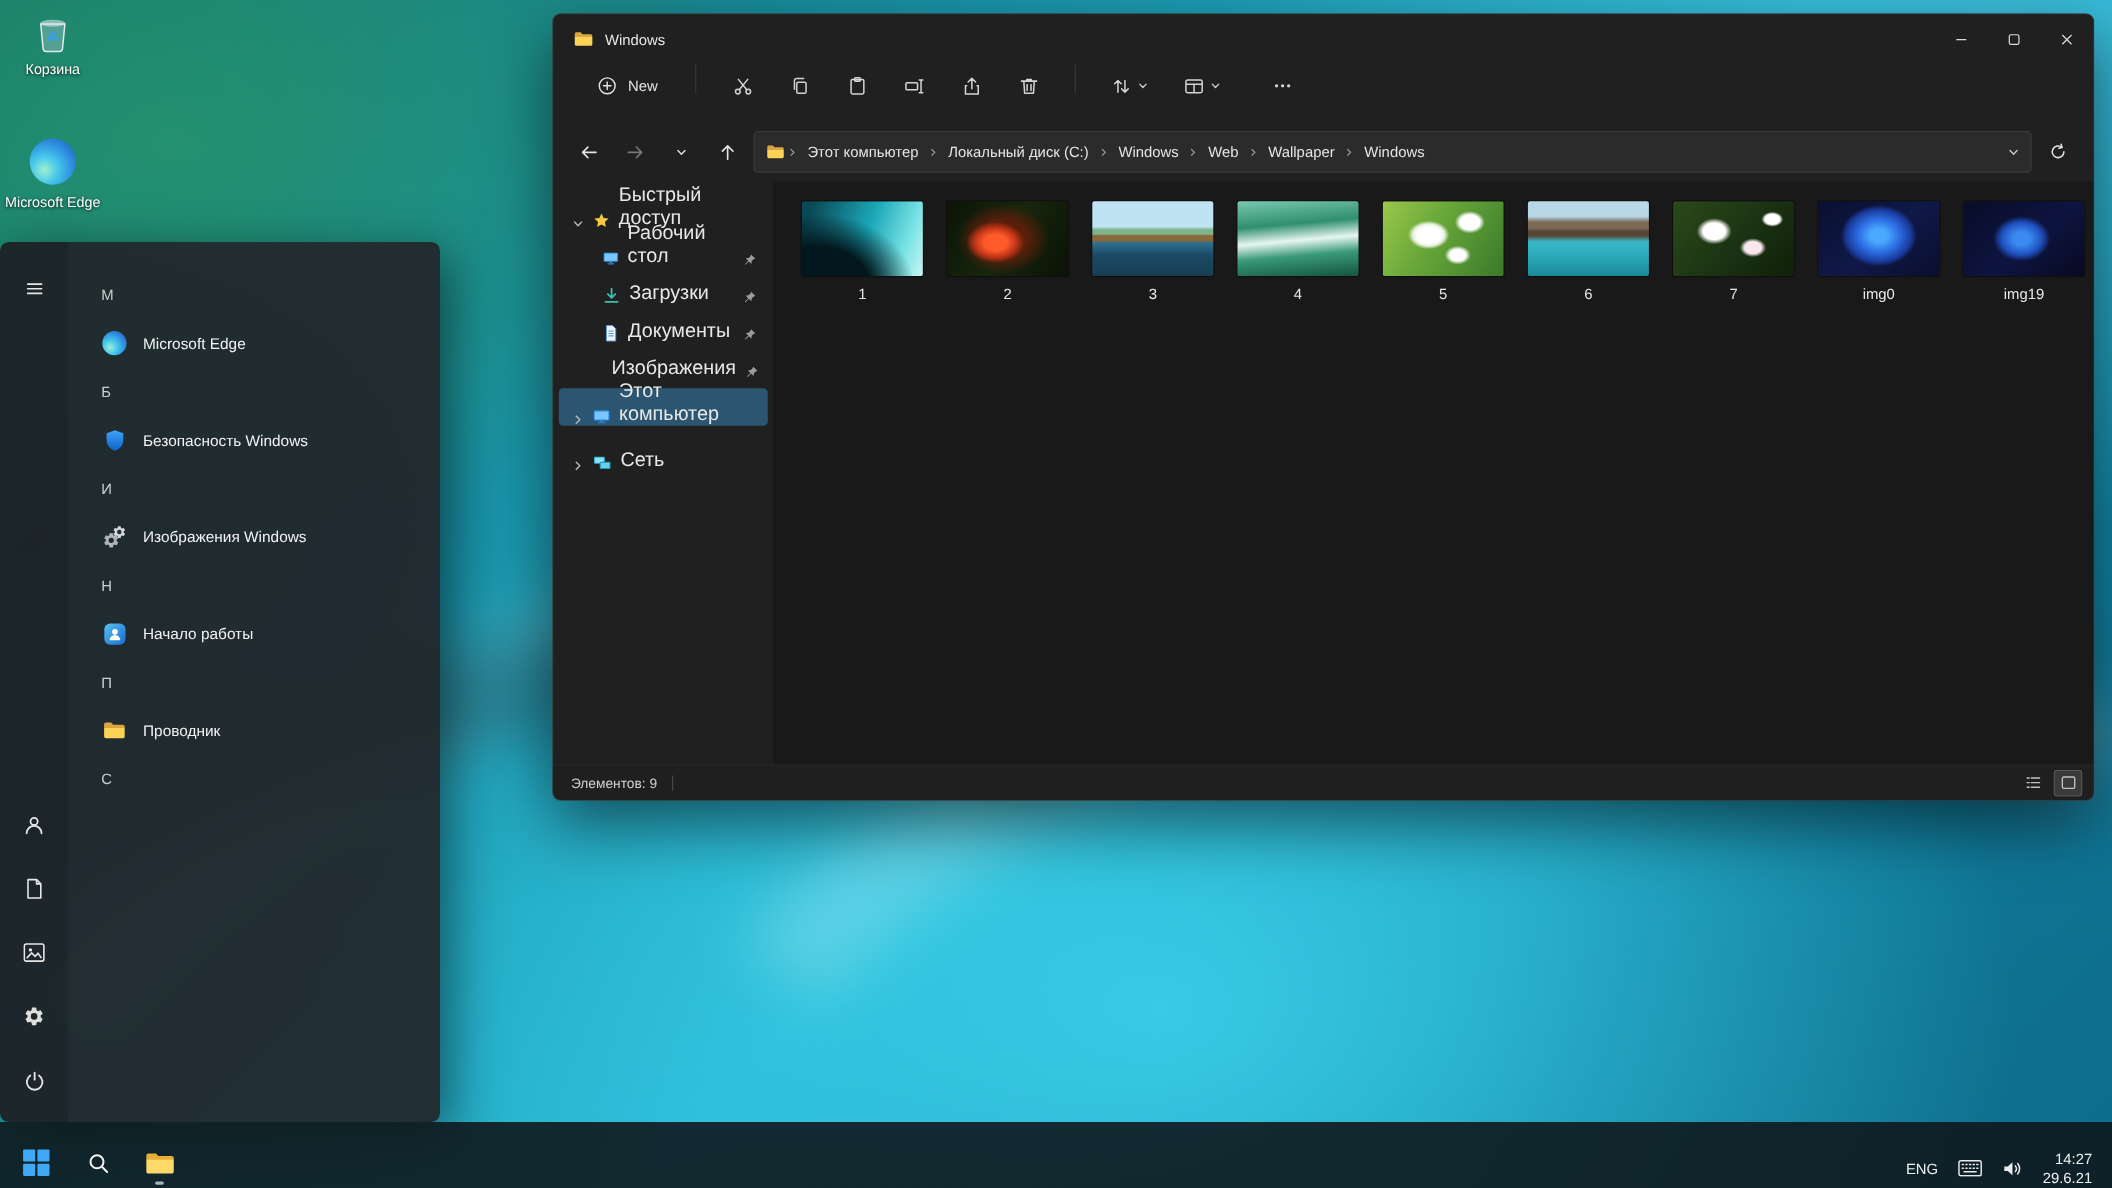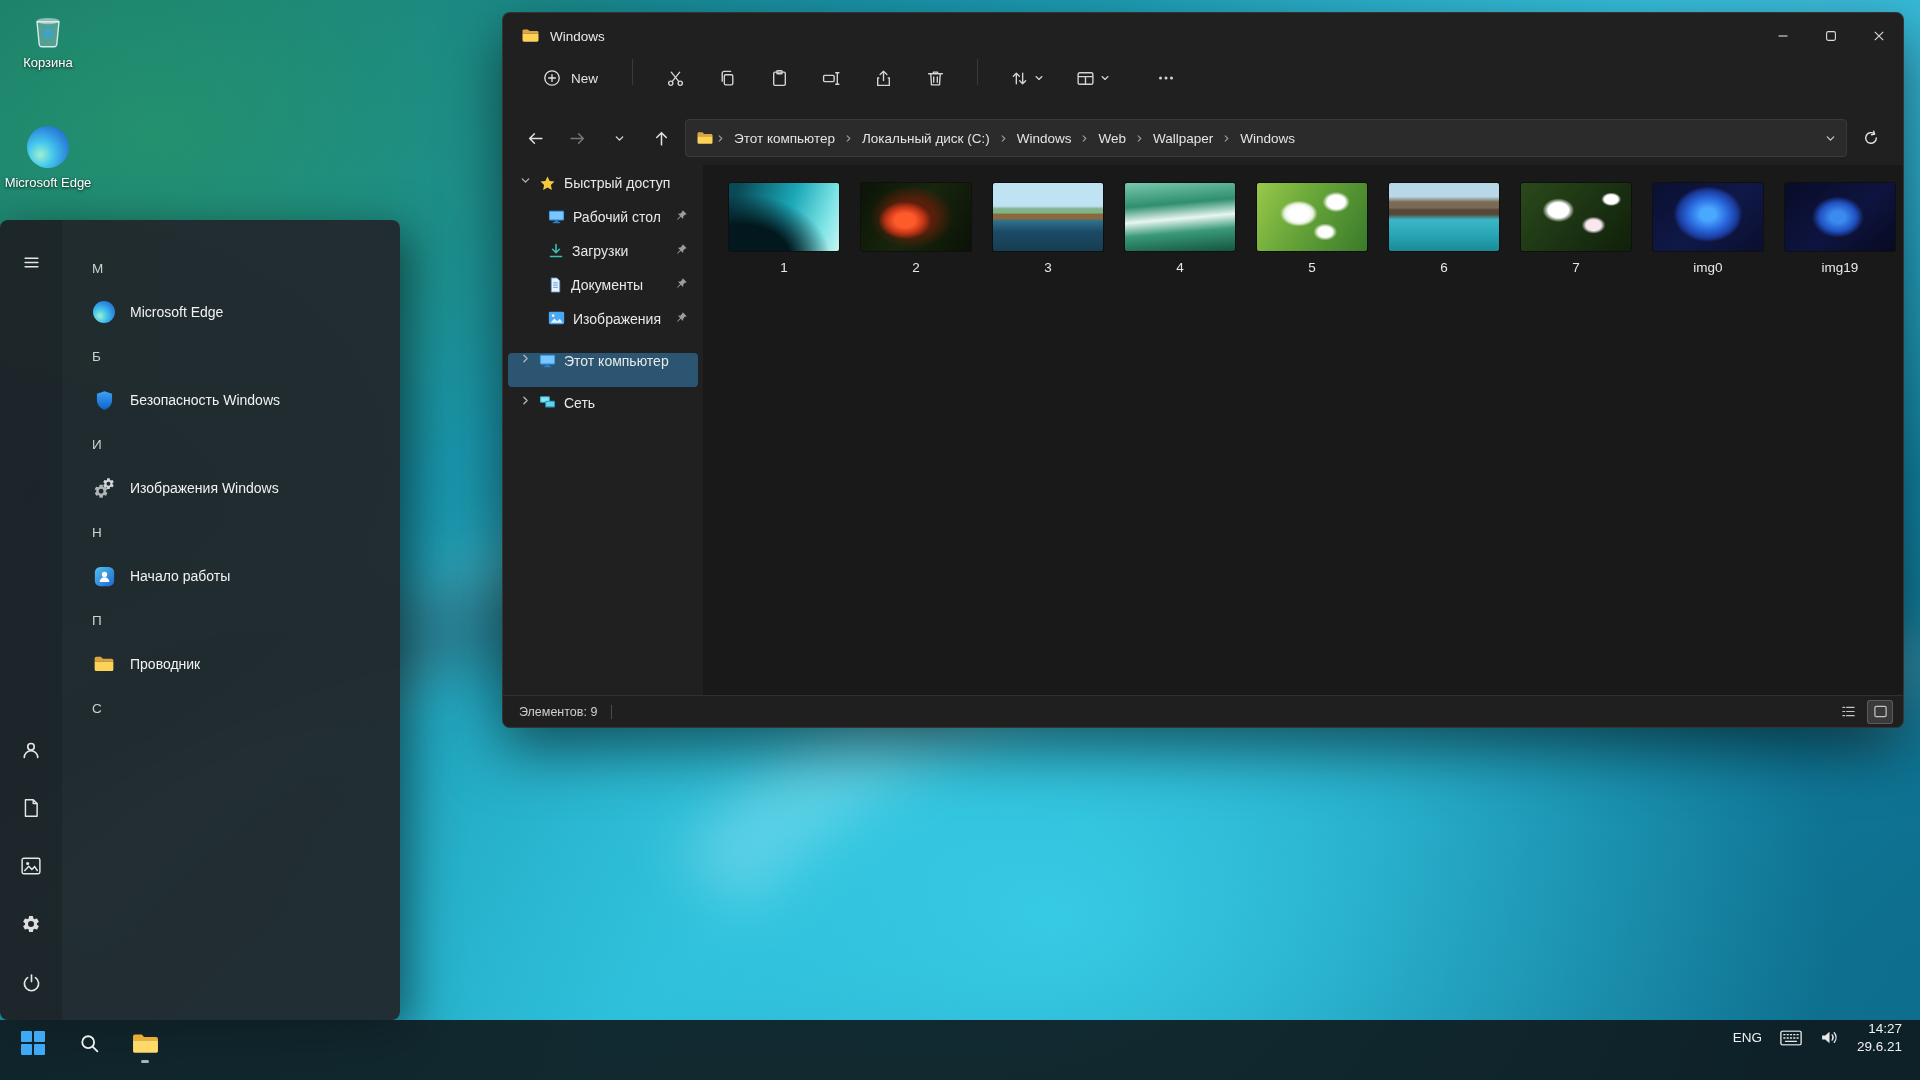--- a/index.html
+++ b/index.html
@@ -65,22 +65,22 @@
   .crumb-sep { color:#9e9e9e; display:flex; align-items:center; }
   .address .tail-chev { margin-left:auto; color:#c8c8c8; display:flex; }
   .searchpill { width:252px; padding:0 10px 0 12px; margin-left:6px; }
   .searchpill input { flex:1; background:transparent; border:none; outline:none;
     color:#cfcfcf; font-size:13.5px; font-family:inherit; min-width:0; }
   .searchpill input::placeholder { color:#8d8d8d; }
   .searchpill .sicon { color:#9a9a9a; }
 
   .win-body { flex:1; display:flex; min-height:0; }
   .sidebar { width:200px; padding:10px 0 0 0; flex-shrink:0; }
-  .sb-row { height:34px; display:flex; align-items:flex-start; gap:8px; margin:0 5px;
-    padding:0 10px 0 12px; border-radius:4px; font-size:14px; color:#e8e8e8; }
+  .sb-row { height:34px; display:flex; align-items:flex-end; gap:8px; margin:0 5px;
+    padding:0 10px 0 12px; border-radius:4px; font-size:18px; color:#e8e8e8; }
   .sb-row .chev { color:#b8b8b8; flex-shrink:0; }
   .sb-child { padding-left:40px; }
   .sb-pin { margin-left:auto; color:#9c9c9c; }
   .sb-sel { background:#2b5570; }
   .mt8 { margin-top:8px; }
   .content { flex:1; background:#191919; padding:18px 26px; overflow:hidden; }
   .files-row { display:flex; gap:22px; align-items:flex-start; }
   .file-item { width:110px; text-align:center; }
   .thumb { width:110px; height:68px; border-radius:2px; box-shadow:0 0 0 1px rgba(0,0,0,.4); }
   .file-label { margin-top:9px; font-size:13.5px; color:#e8e8e8; }
@@ -127,21 +127,21 @@
   .applist { flex:1; padding:26px 10px 0 0; overflow:hidden; }
   .sm-row { height:44px; display:flex; align-items:center; gap:14px; padding-left:30px;
     border-radius:4px; }
   .sm-row.hdr { padding-left:30px; font-size:13.5px; color:#cfcfcf; }
   .sm-label { font-size:14px; color:#f2f2f2; }
   .sm-icon { width:24px; height:24px; display:flex; align-items:center; justify-content:center; flex-shrink:0; }
   .sm-chev { margin-left:auto; margin-right:26px; color:#cfcfcf; display:flex; }
 
   
   .taskbar { position:absolute; left:0; right:0; bottom:0; height:60px; z-index:10;
-    background:rgba(14,24,29,.9); display:flex; align-items:flex-start; padding:0 18px 0 10px;
+    background:rgba(14,24,29,.9); display:flex; align-items:flex-end; padding:0 18px 0 10px;
     color:#eee; }
   .tb-left { display:flex; align-items:center; gap:10px; }
   .tb-btn { width:46px; height:46px; display:flex; align-items:center; justify-content:center;
     border-radius:5px; position:relative; color:#f0f0f0; }
   .win-logo { display:grid; grid-template-columns:11px 11px; grid-template-rows:11px 11px; gap:2px; }
   .win-logo i { background:#3fa9f5; border-radius:1px; }
   .tb-indicator { position:absolute; bottom:3px; left:50%; transform:translateX(-50%);
     width:8px; height:3px; border-radius:2px; background:#9fb6c4; }
   .tb-right { margin-left:auto; display:flex; align-items:center; gap:18px; }
   .tb-lang { font-size:13.5px; color:#f0f0f0; }

